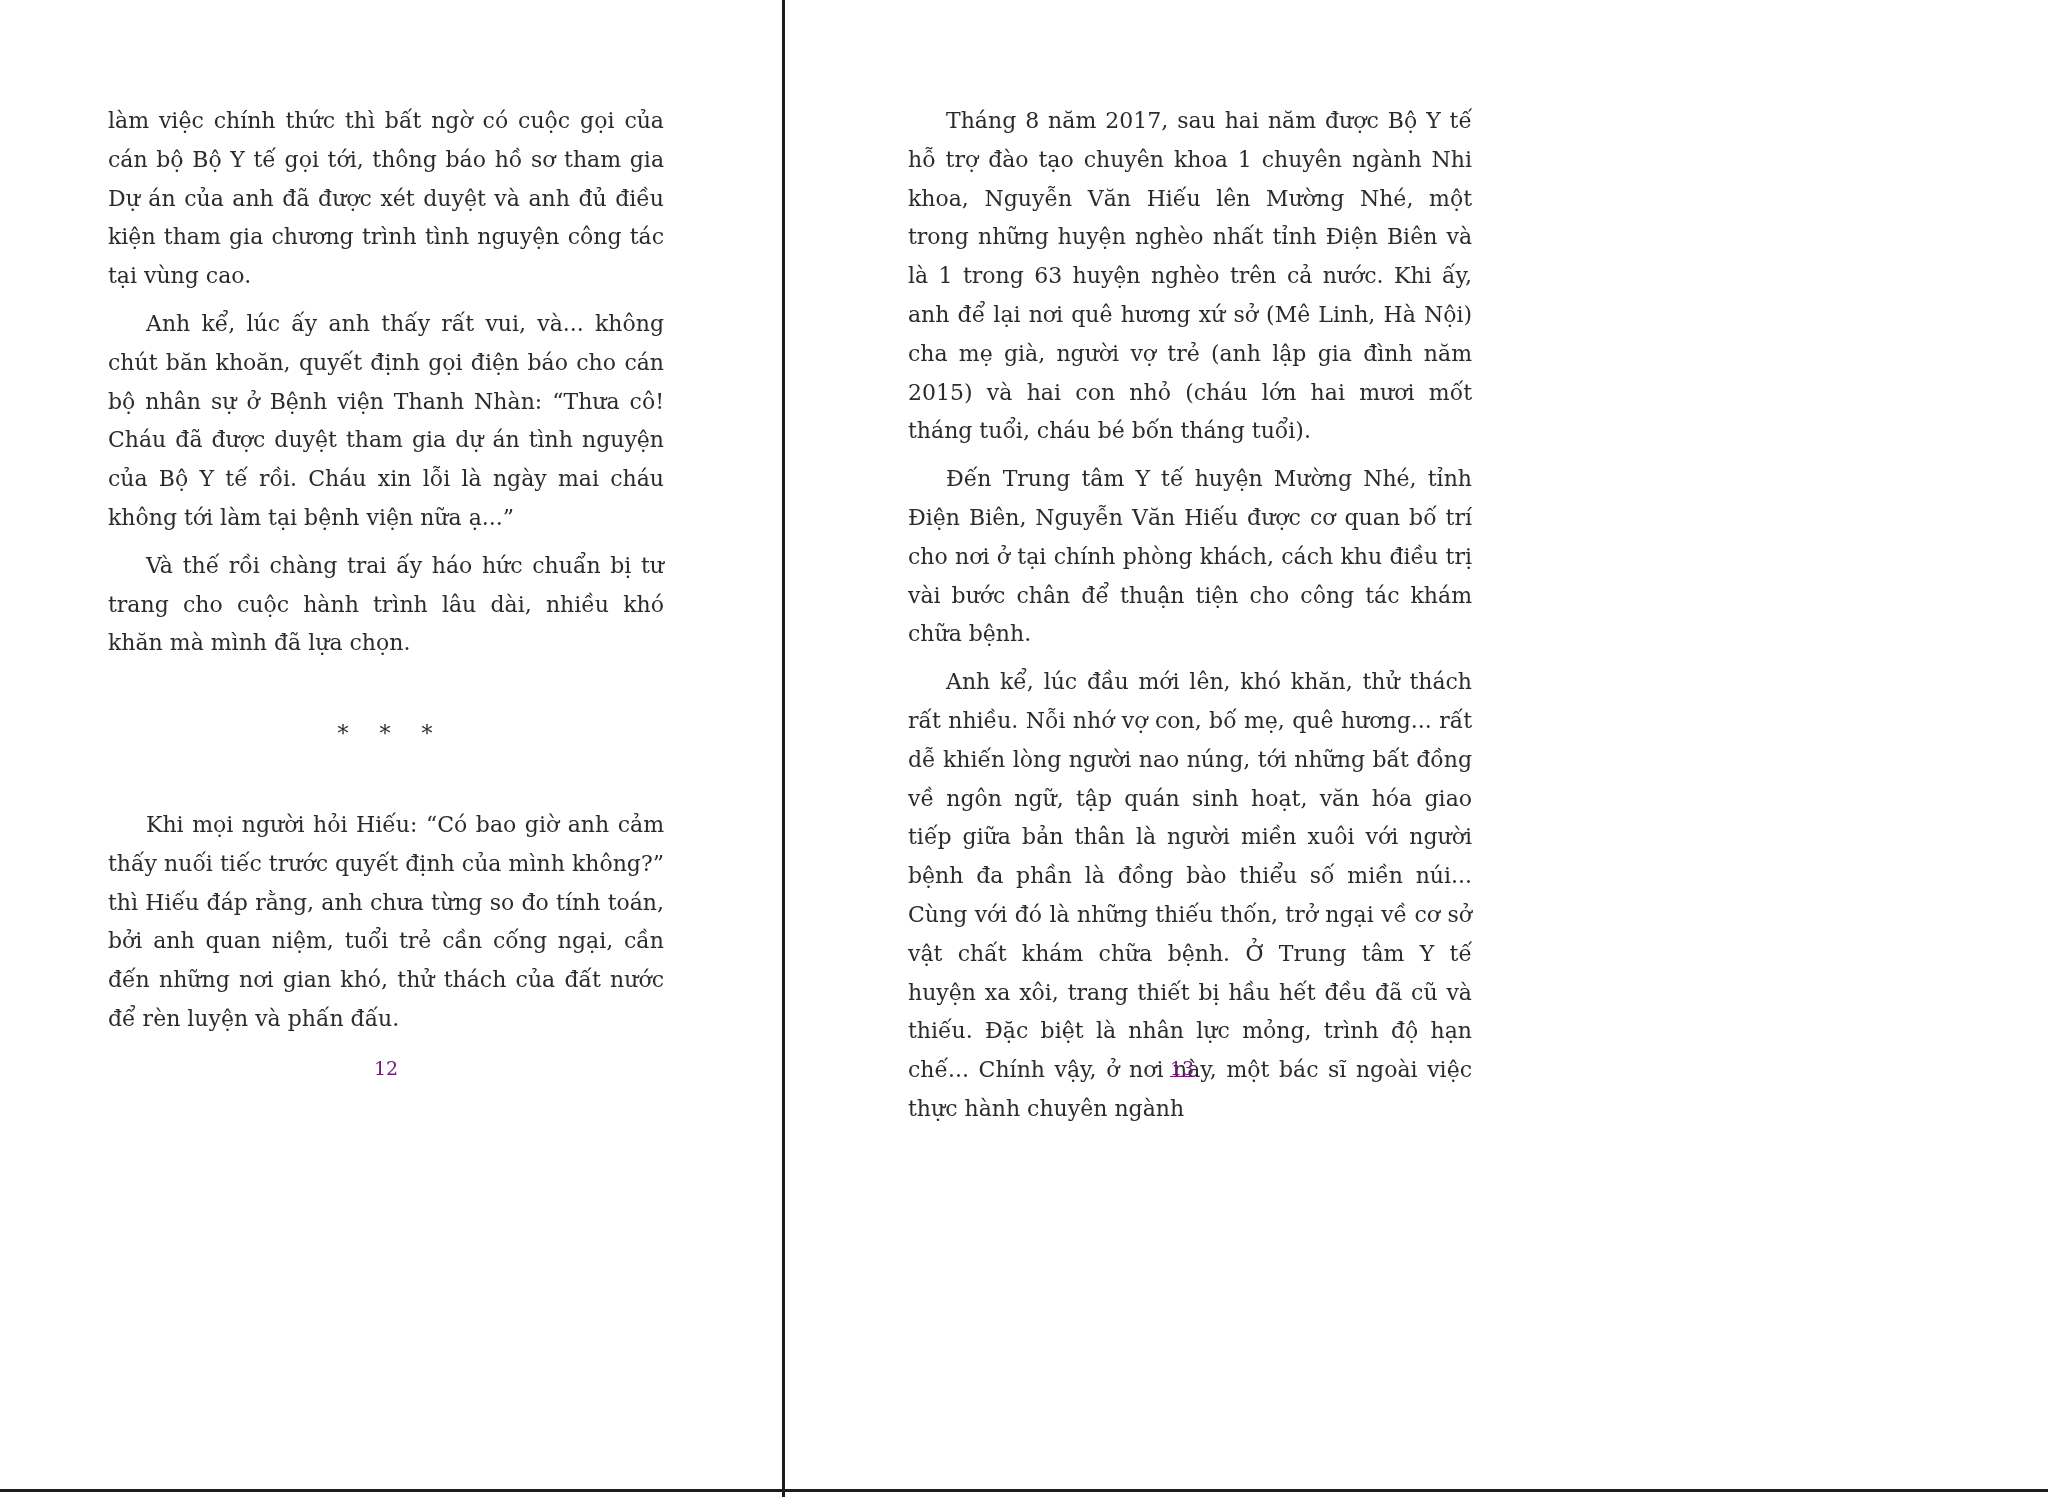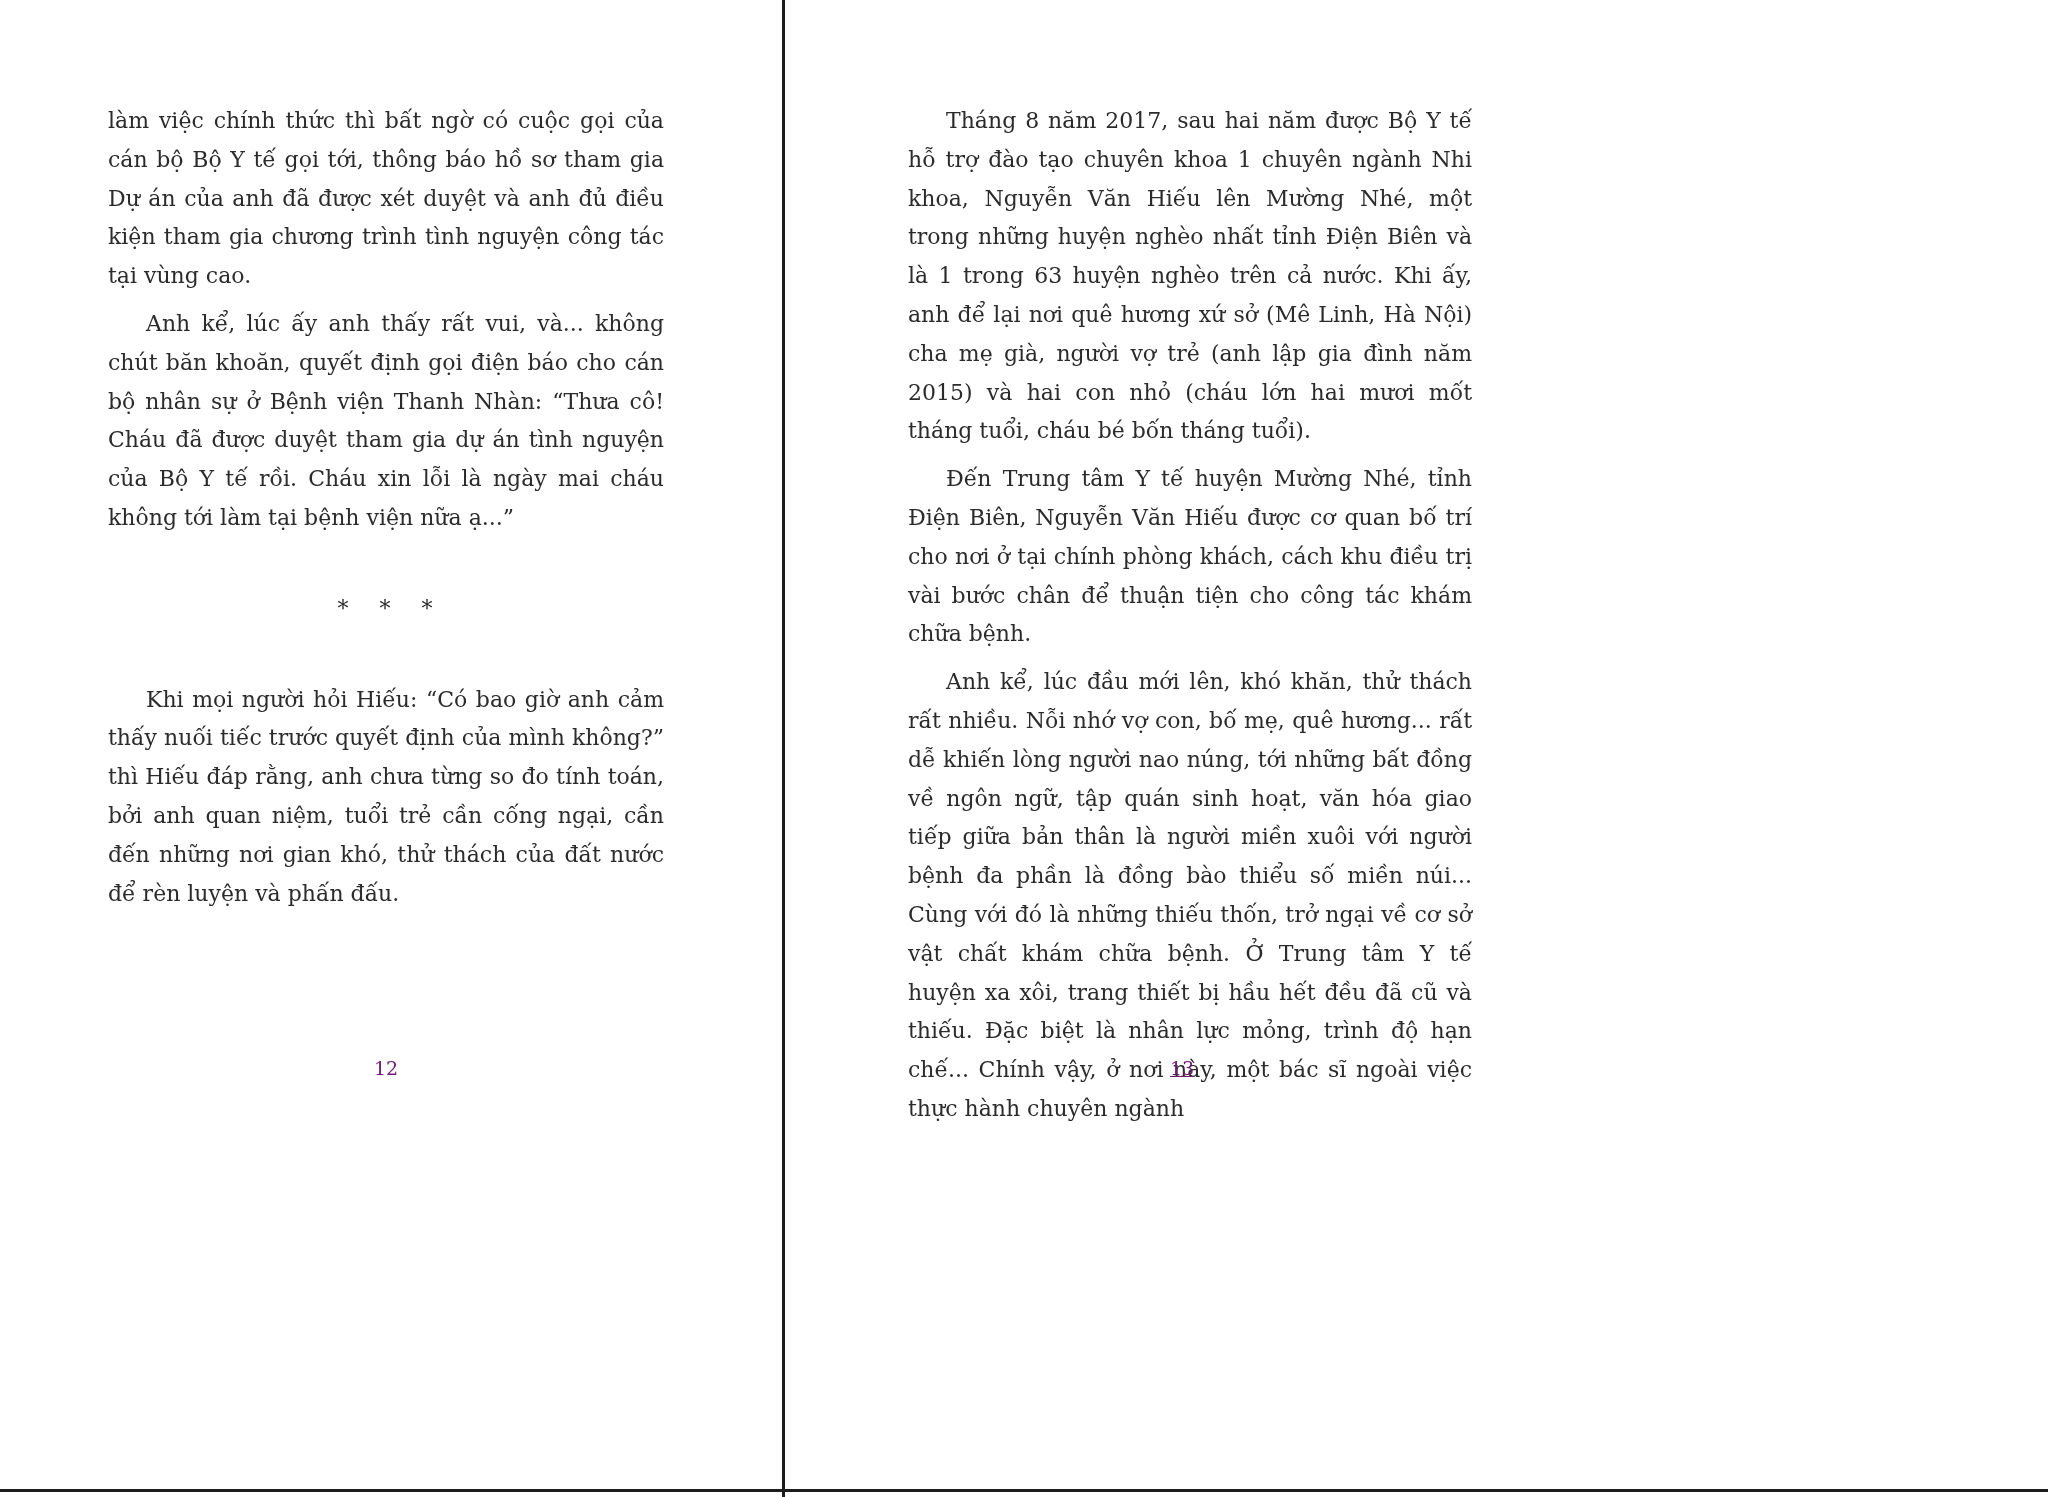--- a/index.html
+++ b/index.html
@@ -60,20 +60,21 @@
     background: #1c1c1c;
   }
 </style>
 </head>
 <body>
 
 <div class="page page-left">
   <div class="text-block">
       <p class="para no-indent">làm việc chính thức thì bất ngờ có cuộc gọi của cán bộ Bộ Y tế gọi tới, thông báo hồ sơ tham gia Dự án của anh đã được xét duyệt và anh đủ điều kiện tham gia chương trình tình nguyện công tác tại vùng cao.</p>
       <p class="para">Anh kể, lúc ấy anh thấy rất vui, và... không chút băn khoăn, quyết định gọi điện báo cho cán bộ nhân sự ở Bệnh viện Thanh Nhàn: “Thưa cô! Cháu đã được duyệt tham gia dự án tình nguyện của Bộ Y tế rồi. Cháu xin lỗi là ngày mai cháu không tới làm tại bệnh viện nữa ạ...”</p>
+      <p class="para">Và thế rồi chàng trai ấy háo hức chuẩn bị tư trang cho cuộc hành trình lâu dài, nhiều khó khăn mà mình đã lựa chọn.</p>
       <p class="separator">* * *</p>
       <p class="para">Khi mọi người hỏi Hiếu: “Có bao giờ anh cảm thấy nuối tiếc trước quyết định của mình không?” thì Hiếu đáp rằng, anh chưa từng so đo tính toán, bởi anh quan niệm, tuổi trẻ cần cống ngại, cần đến những nơi gian khó, thử thách của đất nước để rèn luyện và phấn đấu.</p>
     </div>
   <div class="page-number">12</div>
 </div>
 
 <div class="divider-vertical"></div>
 
 <div class="page page-right">
   <div class="text-block">

